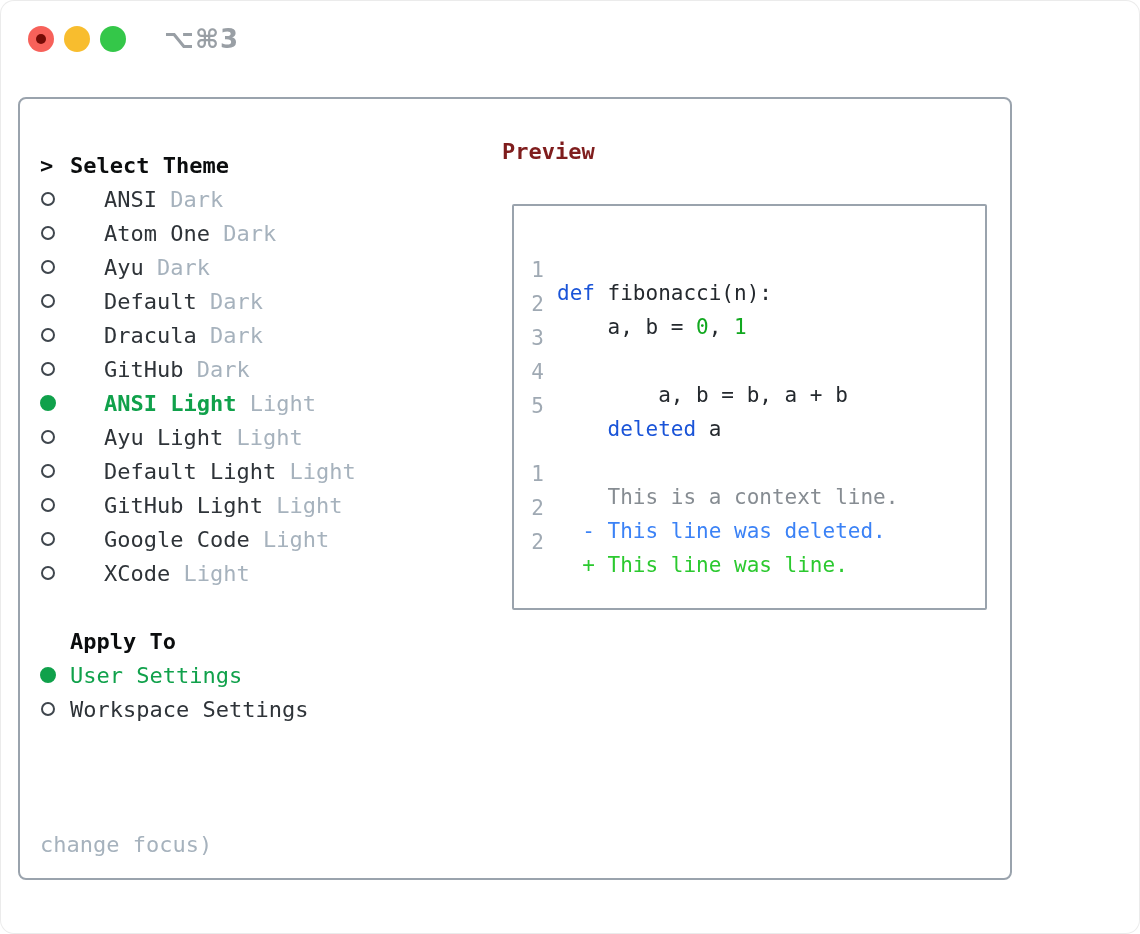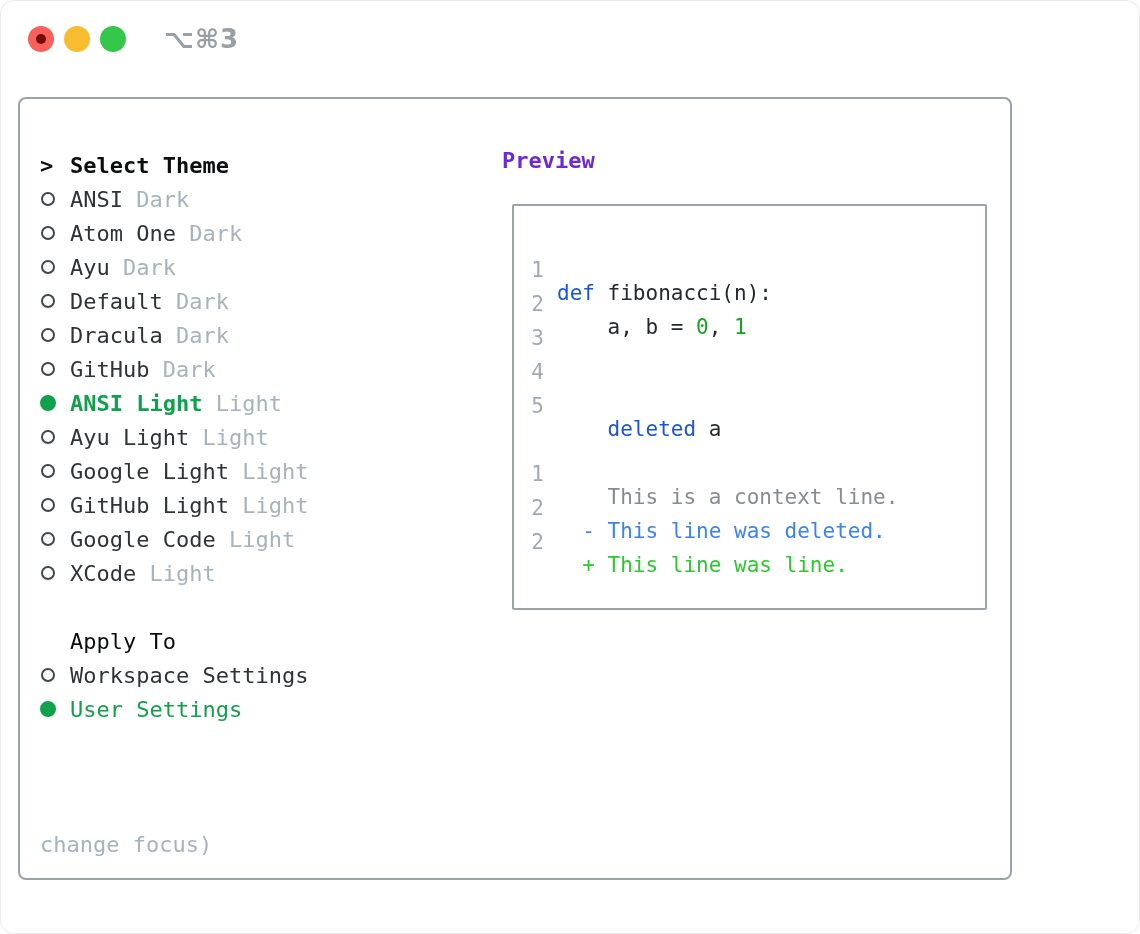--- a/index.html
+++ b/index.html
@@ -34,31 +34,31 @@
   .left-col{position:absolute;left:20px;top:49px;width:440px;font-size:22px;color:#2e3338;}
   .row{display:flex;align-items:center;height:34px;white-space:pre;}
   .marker{width:30px;flex:0 0 30px;display:flex;align-items:center;}
   .prompt{font-weight:bold;color:#0b0d0e;}
   .hdr{font-weight:bold;color:#0b0d0e;}
   .circle{
     width:14px;height:14px;border-radius:50%;border:2px solid #3f464d;
     box-sizing:border-box;margin-left:1px;
   }
   .circle.sel{background:#10a14b;border-color:#10a14b;width:16px;height:16px;margin-left:0;}
-  .theme-name{color:#2e3338;}
+  .theme-name{color:#2e3338;margin-left:34px;}
   .theme-name.sel{color:#10a14b;font-weight:bold;}
   .theme-variant{color:#a6b2bd;}
   .apply-section{margin-top:34px;}
   .apply-label{color:#10a14b;}
   .apply-label.unsel{color:#2e3338;}
   .help{margin-top:34px;color:#a6b2bd;line-height:34px;white-space:pre;}
   
   .preview-header{
-    position:absolute;left:482px;top:44px;height:34px;display:flex;align-items:center;
-    font-size:22px;font-weight:bold;color:#6d28d9;
+    position:absolute;left:482px;top:35px;height:34px;display:flex;align-items:center;
+    font-size:22px;font-weight:bold;color:#7f1d1d;
   }
   .preview-box{
     position:absolute;left:492px;top:105px;width:475px;height:406px;
     border:2px solid #9aa3ad;border-radius:2px;box-sizing:border-box;background:#fff;
     overflow:hidden;
   }
   .code-block{margin-top:47px;font-size:21px;}
   .diff-block{margin-top:34px;font-size:21px;}
   .cline{display:flex;height:34px;align-items:center;white-space:pre;}
   .lnum{flex:0 0 14px;width:14px;margin-left:16px;margin-right:13px;text-align:right;color:#9fa9b3;}
@@ -95,50 +95,50 @@
 
       <div id="theme-list">
           <div class="row"><span class="marker"><span class="circle"></span></span><span class="theme-name">ANSI</span><span class="theme-variant"> Dark</span></div>
           <div class="row"><span class="marker"><span class="circle"></span></span><span class="theme-name">Atom One</span><span class="theme-variant"> Dark</span></div>
           <div class="row"><span class="marker"><span class="circle"></span></span><span class="theme-name">Ayu</span><span class="theme-variant"> Dark</span></div>
           <div class="row"><span class="marker"><span class="circle"></span></span><span class="theme-name">Default</span><span class="theme-variant"> Dark</span></div>
           <div class="row"><span class="marker"><span class="circle"></span></span><span class="theme-name">Dracula</span><span class="theme-variant"> Dark</span></div>
           <div class="row"><span class="marker"><span class="circle"></span></span><span class="theme-name">GitHub</span><span class="theme-variant"> Dark</span></div>
           <div class="row"><span class="marker"><span class="circle sel"></span></span><span class="theme-name sel">ANSI Light</span><span class="theme-variant"> Light</span></div>
           <div class="row"><span class="marker"><span class="circle"></span></span><span class="theme-name">Ayu Light</span><span class="theme-variant"> Light</span></div>
-          <div class="row"><span class="marker"><span class="circle"></span></span><span class="theme-name">Google Light</span><span class="theme-variant"> Light</span></div>
+          <div class="row"><span class="marker"><span class="circle"></span></span><span class="theme-name">Default Light</span><span class="theme-variant"> Light</span></div>
           <div class="row"><span class="marker"><span class="circle"></span></span><span class="theme-name">GitHub Light</span><span class="theme-variant"> Light</span></div>
           <div class="row"><span class="marker"><span class="circle"></span></span><span class="theme-name">Google Code</span><span class="theme-variant"> Light</span></div>
           <div class="row"><span class="marker"><span class="circle"></span></span><span class="theme-name">XCode</span><span class="theme-variant"> Light</span></div>
         </div>
 
       <div class="apply-section">
         <div class="row">
           <span class="marker"></span>
-          <span class="hdr" style="font-weight:normal;">Apply To</span>
+          <span class="hdr" style="font-weight:bold;">Apply To</span>
         </div>
         <div id="apply-list">
+            <div class="row"><span class="marker"><span class="circle sel"></span></span><span class="apply-label">User Settings</span></div>
             <div class="row"><span class="marker"><span class="circle"></span></span><span class="apply-label unsel">Workspace Settings</span></div>
-            <div class="row"><span class="marker"><span class="circle sel"></span></span><span class="apply-label">User Settings</span></div>
           </div>
       </div>
 
       <div class="help">
         <div>change focus)</div>
       </div>
     </div>
 
     <div class="preview-header">Preview</div>
 
     <div class="preview-box">
       <div class="code-block" id="code-block">
           <div class="cline"><span class="lnum">1</span><span class="ltext"><span class="tk-kw">def</span><span class="tk-plain"> fibonacci(n):</span></span></div>
           <div class="cline"><span class="lnum">2</span><span class="ltext"><span class="tk-plain">    a, b = </span><span class="tk-num">0</span><span class="tk-plain">, </span><span class="tk-num">1</span></span></div>
           <div class="cline"><span class="lnum">3</span></div>
-          <div class="cline"><span class="lnum">4</span></div>
+          <div class="cline"><span class="lnum">4</span><span class="ltext"><span class="tk-plain">        a, b = b, a + b</span></span></div>
           <div class="cline"><span class="lnum">5</span><span class="ltext"><span class="tk-plain">    </span><span class="tk-kw">deleted</span><span class="tk-plain"> a</span></span></div>
         </div>
       <div class="diff-block" id="diff-block">
           <div class="cline"><span class="lnum">1</span><span class="ltext"><span class="tk-ctx">    This is a context line.</span></span></div>
           <div class="cline"><span class="lnum">2</span><span class="ltext"><span class="tk-plain">  </span><span class="tk-del">- This line was deleted.</span></span></div>
           <div class="cline"><span class="lnum">2</span><span class="ltext"><span class="tk-plain">  </span><span class="tk-add">+ This line was line.</span></span></div>
         </div>
     </div>
 
   </div>

